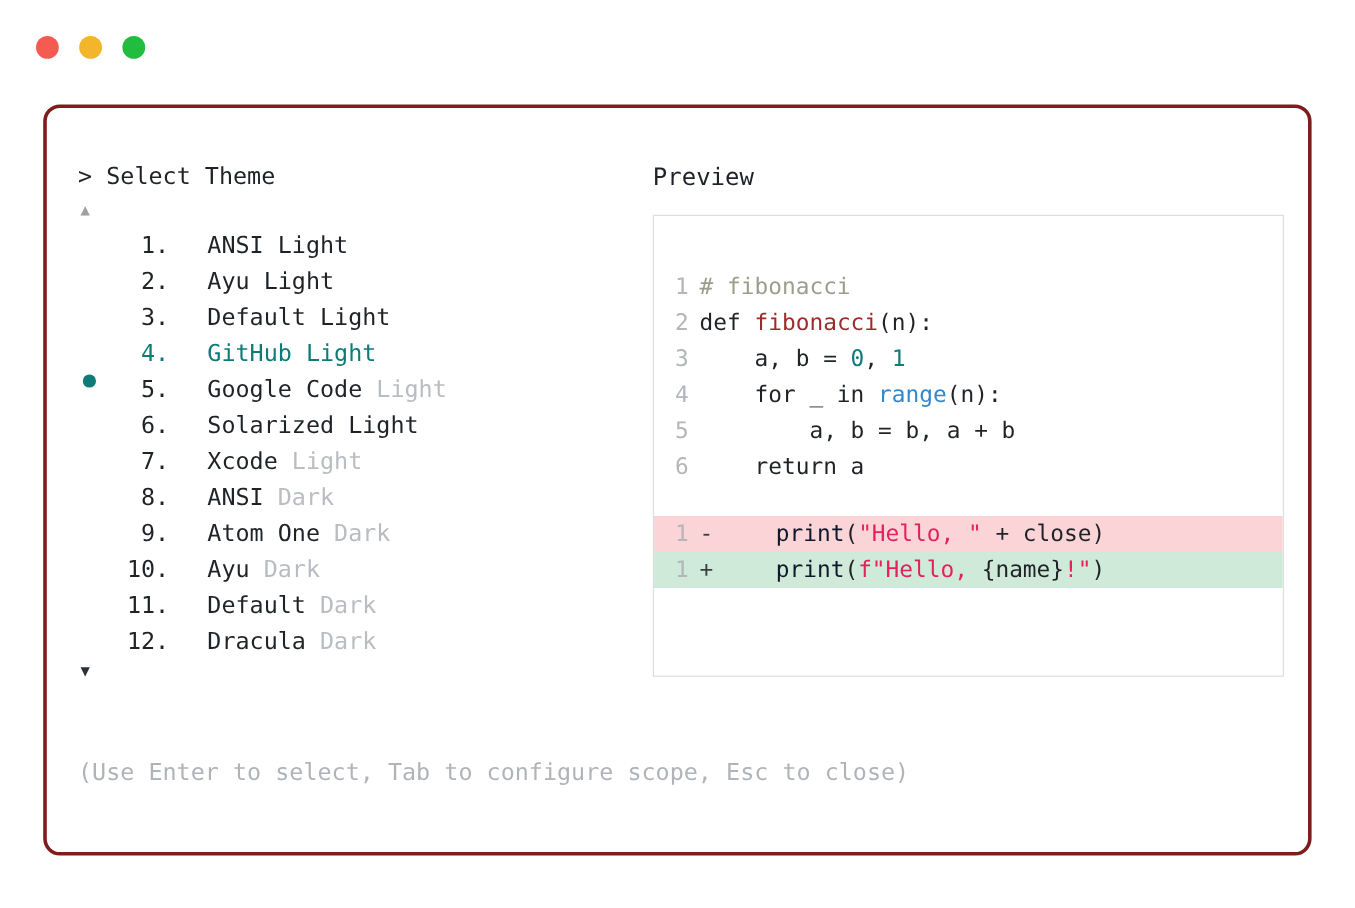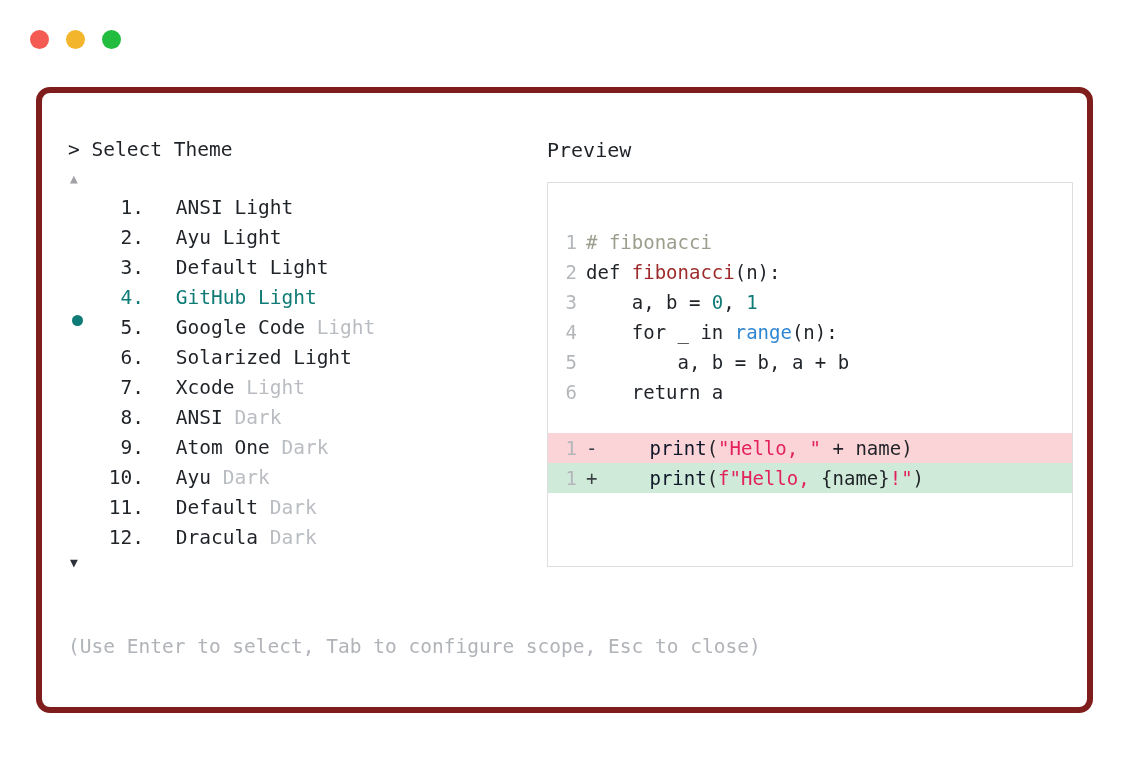--- a/index.html
+++ b/index.html
@@ -38,21 +38,21 @@
   }
 
   
   .panel {
     position: absolute;
     left: 36px;
     top: 87px;
     width: 1057px;
     height: 626px;
     box-sizing: border-box;
-    border: 6px solid #7f1d1d;
+    border: 3px solid #7f1d1d;
     border-radius: 14px;
     background: #ffffff;
   }
 
   .panel-inner {
     position: relative;
     width: 100%;
     height: 100%;
   }
 
@@ -251,21 +251,21 @@
           <div>
               <div class="code-line"><span class="ln">1</span><span class="code-text"><span class="tok-comment"># fibonacci</span></span></div>
               <div class="code-line"><span class="ln">2</span><span class="code-text"><span class="tok-keyword">def </span><span class="tok-func">fibonacci</span><span class="tok-plain">(n):</span></span></div>
               <div class="code-line"><span class="ln">3</span><span class="code-text"><span class="tok-plain">    a, b = </span><span class="tok-num">0</span><span class="tok-plain">, </span><span class="tok-num">1</span></span></div>
               <div class="code-line"><span class="ln">4</span><span class="code-text"><span class="tok-plain">    for _ in </span><span class="tok-builtin">range</span><span class="tok-plain">(n):</span></span></div>
               <div class="code-line"><span class="ln">5</span><span class="code-text"><span class="tok-plain">        a, b = b, a + b</span></span></div>
               <div class="code-line"><span class="ln">6</span><span class="code-text"><span class="tok-plain">    return a</span></span></div>
             </div>
           <div class="code-gap"></div>
           <div>
-              <div class="diff-line minus" style="background: rgb(251, 212, 216);"><span class="ln">1</span><span class="diff-sign">-</span><span class="code-text"><span class="tok-call">print</span><span class="tok-plain">(</span><span class="tok-string">"Hello, "</span><span class="tok-plain"> + name)</span></span></div>
+              <div class="diff-line minus" style="background: rgb(251, 212, 216);"><span class="ln">1</span><span class="diff-sign">-</span><span class="code-text"><span class="tok-call">print</span><span class="tok-plain">(</span><span class="tok-string">"Hello, "</span><span class="tok-plain"> + close)</span></span></div>
               <div class="diff-line plus" style="background: rgb(207, 234, 217);"><span class="ln">1</span><span class="diff-sign">+</span><span class="code-text"><span class="tok-call">print</span><span class="tok-plain">(</span><span class="tok-string">f"Hello, </span><span class="tok-plain">{name}</span><span class="tok-string">!"</span><span class="tok-plain">)</span></span></div>
             </div>
         </div>
       </div>
 
     </div>
   </div>
 </div>
 
 </body></html>

